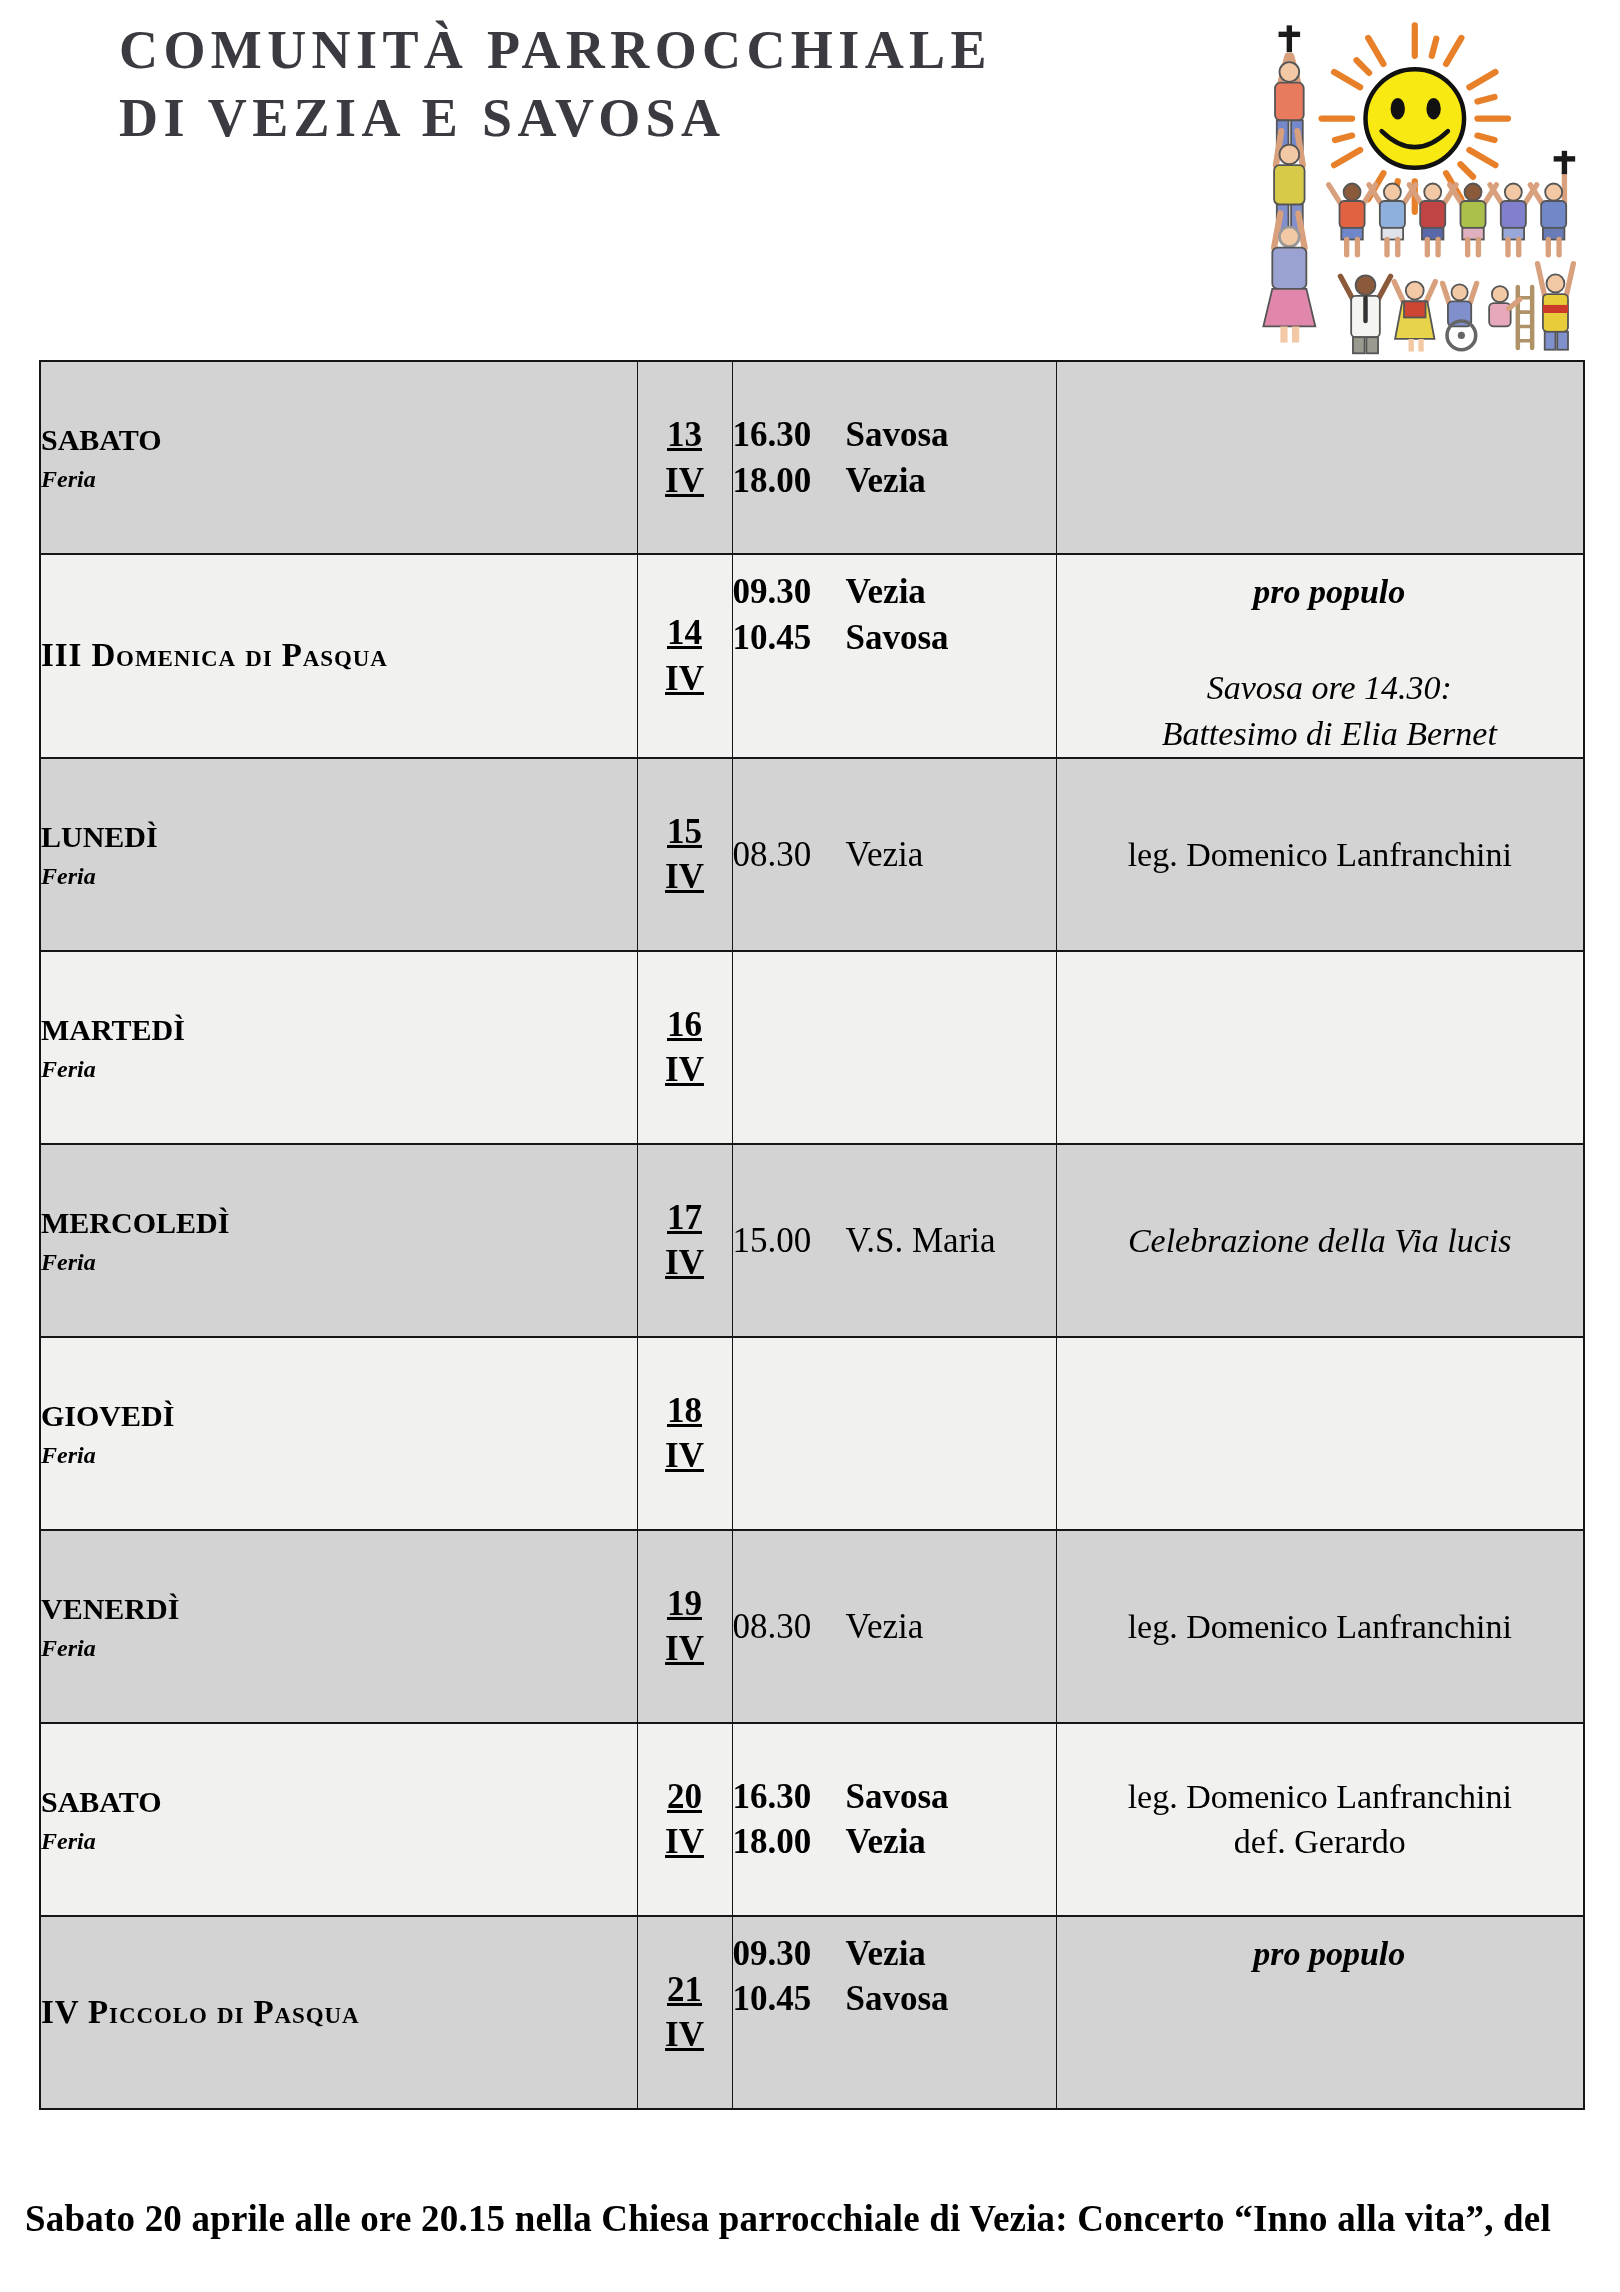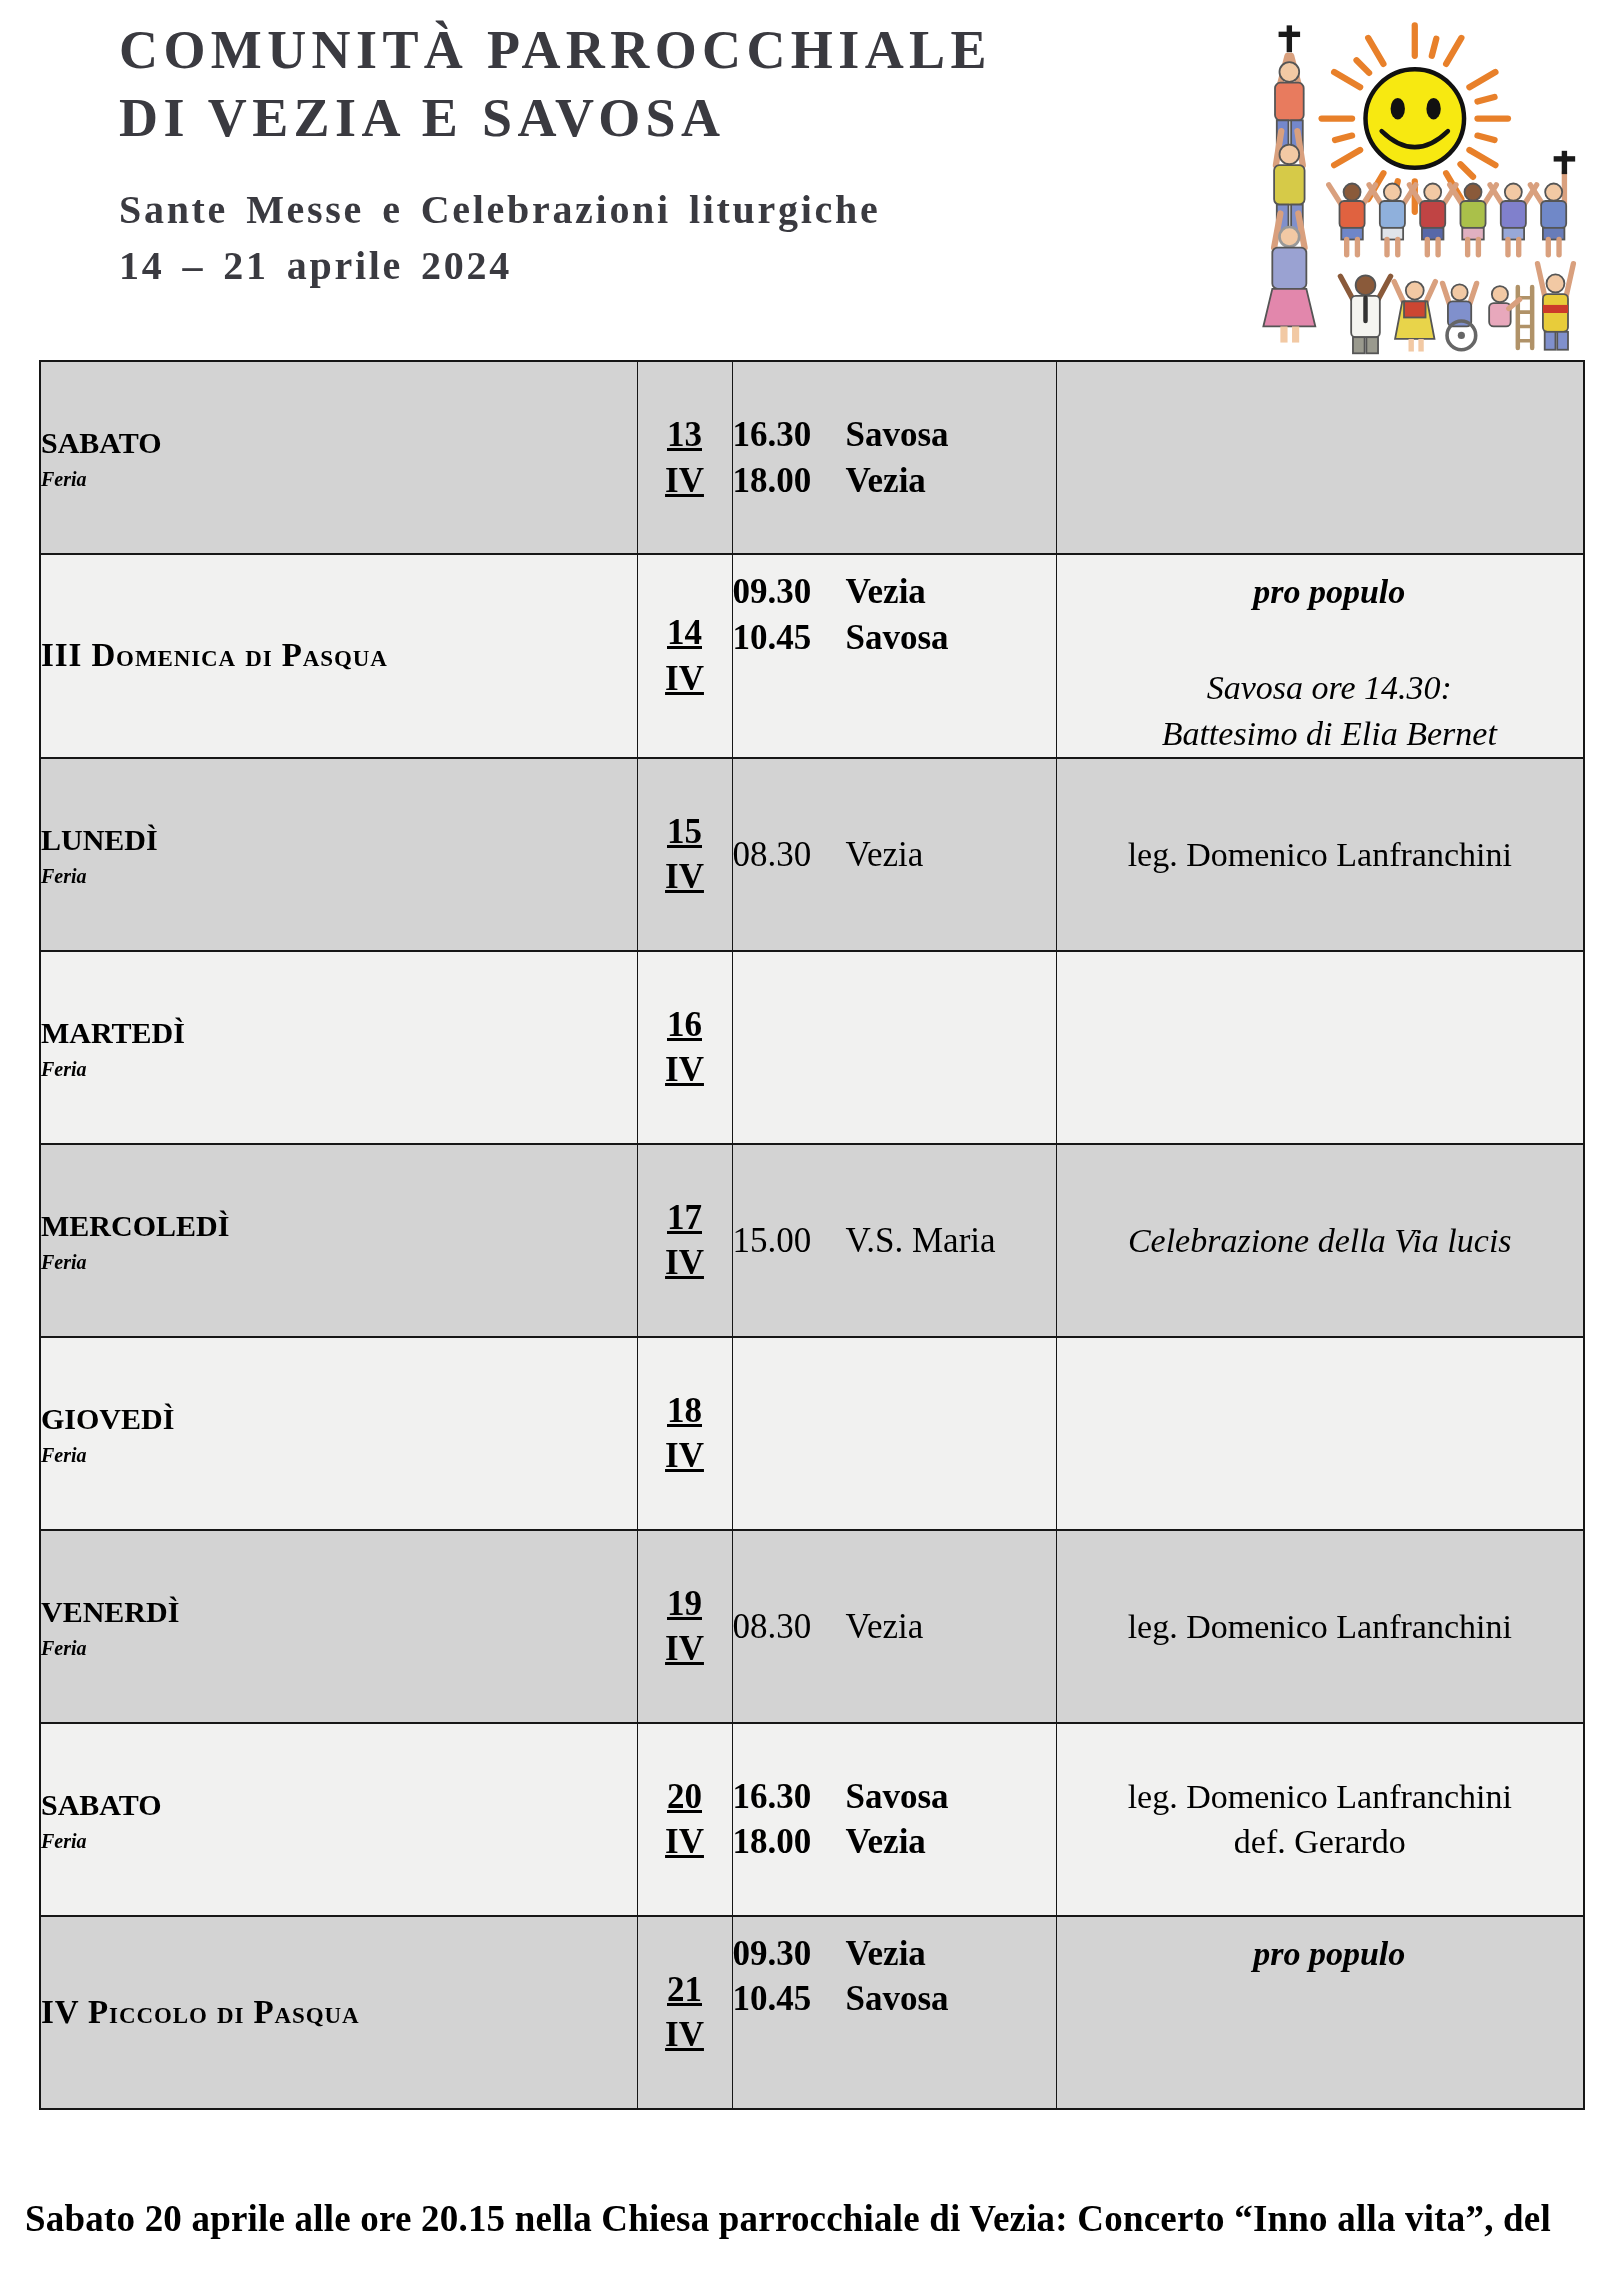--- a/index.html
+++ b/index.html
@@ -37,21 +37,21 @@
     border-left:1.8px solid #161616;border-right:1.8px solid #161616;
     border-top:2.7px solid #161616;border-bottom:2.7px solid #161616;
     vertical-align:middle;padding:0;
   }
   tr.shaded{background:#d3d3d3;}
   tr.light{background:#f1f1f0;}
 
   .day-cell{padding-left:18px;}
   .day-name{font-size:30px;font-weight:700;line-height:1.45;}
   .day-smallcaps{font-variant:small-caps;font-size:33px;letter-spacing:0.9px;}
-  .feria{font-size:20px;font-weight:700;font-style:italic;line-height:1.45;}
+  .feria{font-size:24px;font-weight:700;font-style:italic;line-height:1.45;}
 
   .date-cell{text-align:center;text-decoration:underline;}
   .date-num,.date-month{font-size:35px;font-weight:700;line-height:1.3;}
 
   .mass-cell{padding-left:16px;}
   .mass-line{font-size:35px;line-height:1.3;white-space:nowrap;}
   .mass-time{display:inline-block;min-width:90px;margin-right:23px;}
   td.bold-mass .mass-line{font-weight:700;}
   td.top-align{vertical-align:top;padding-top:14px;}
 
@@ -71,24 +71,20 @@
   }
 </style>
 </head>
 <body>
 
 <div class="page">
 
   <div class="header-text">
     <div class="title-line">COMUNITÀ PARROCCHIALE</div>
     <div class="title-line">DI VEZIA E SAVOSA</div>
-    <div class="subtitle">
-      <div class="subtitle-line">Sante Messe e Celebrazioni liturgiche</div>
-      <div class="subtitle-line">14 – 21 aprile 2024</div>
-    </div>
   </div>
 
   <div class="logo">
     <svg viewBox="0 0 405 375" width="363" height="336">
 
       <g stroke="#e8802a" stroke-width="7" stroke-linecap="round">
         <line x1="265" y1="110" x2="299" y2="110"></line>
           <line x1="256" y1="145" x2="285" y2="162"></line>
         <line x1="230" y1="171" x2="247" y2="200"></line>
           <line x1="195" y1="180" x2="195" y2="214"></line>

